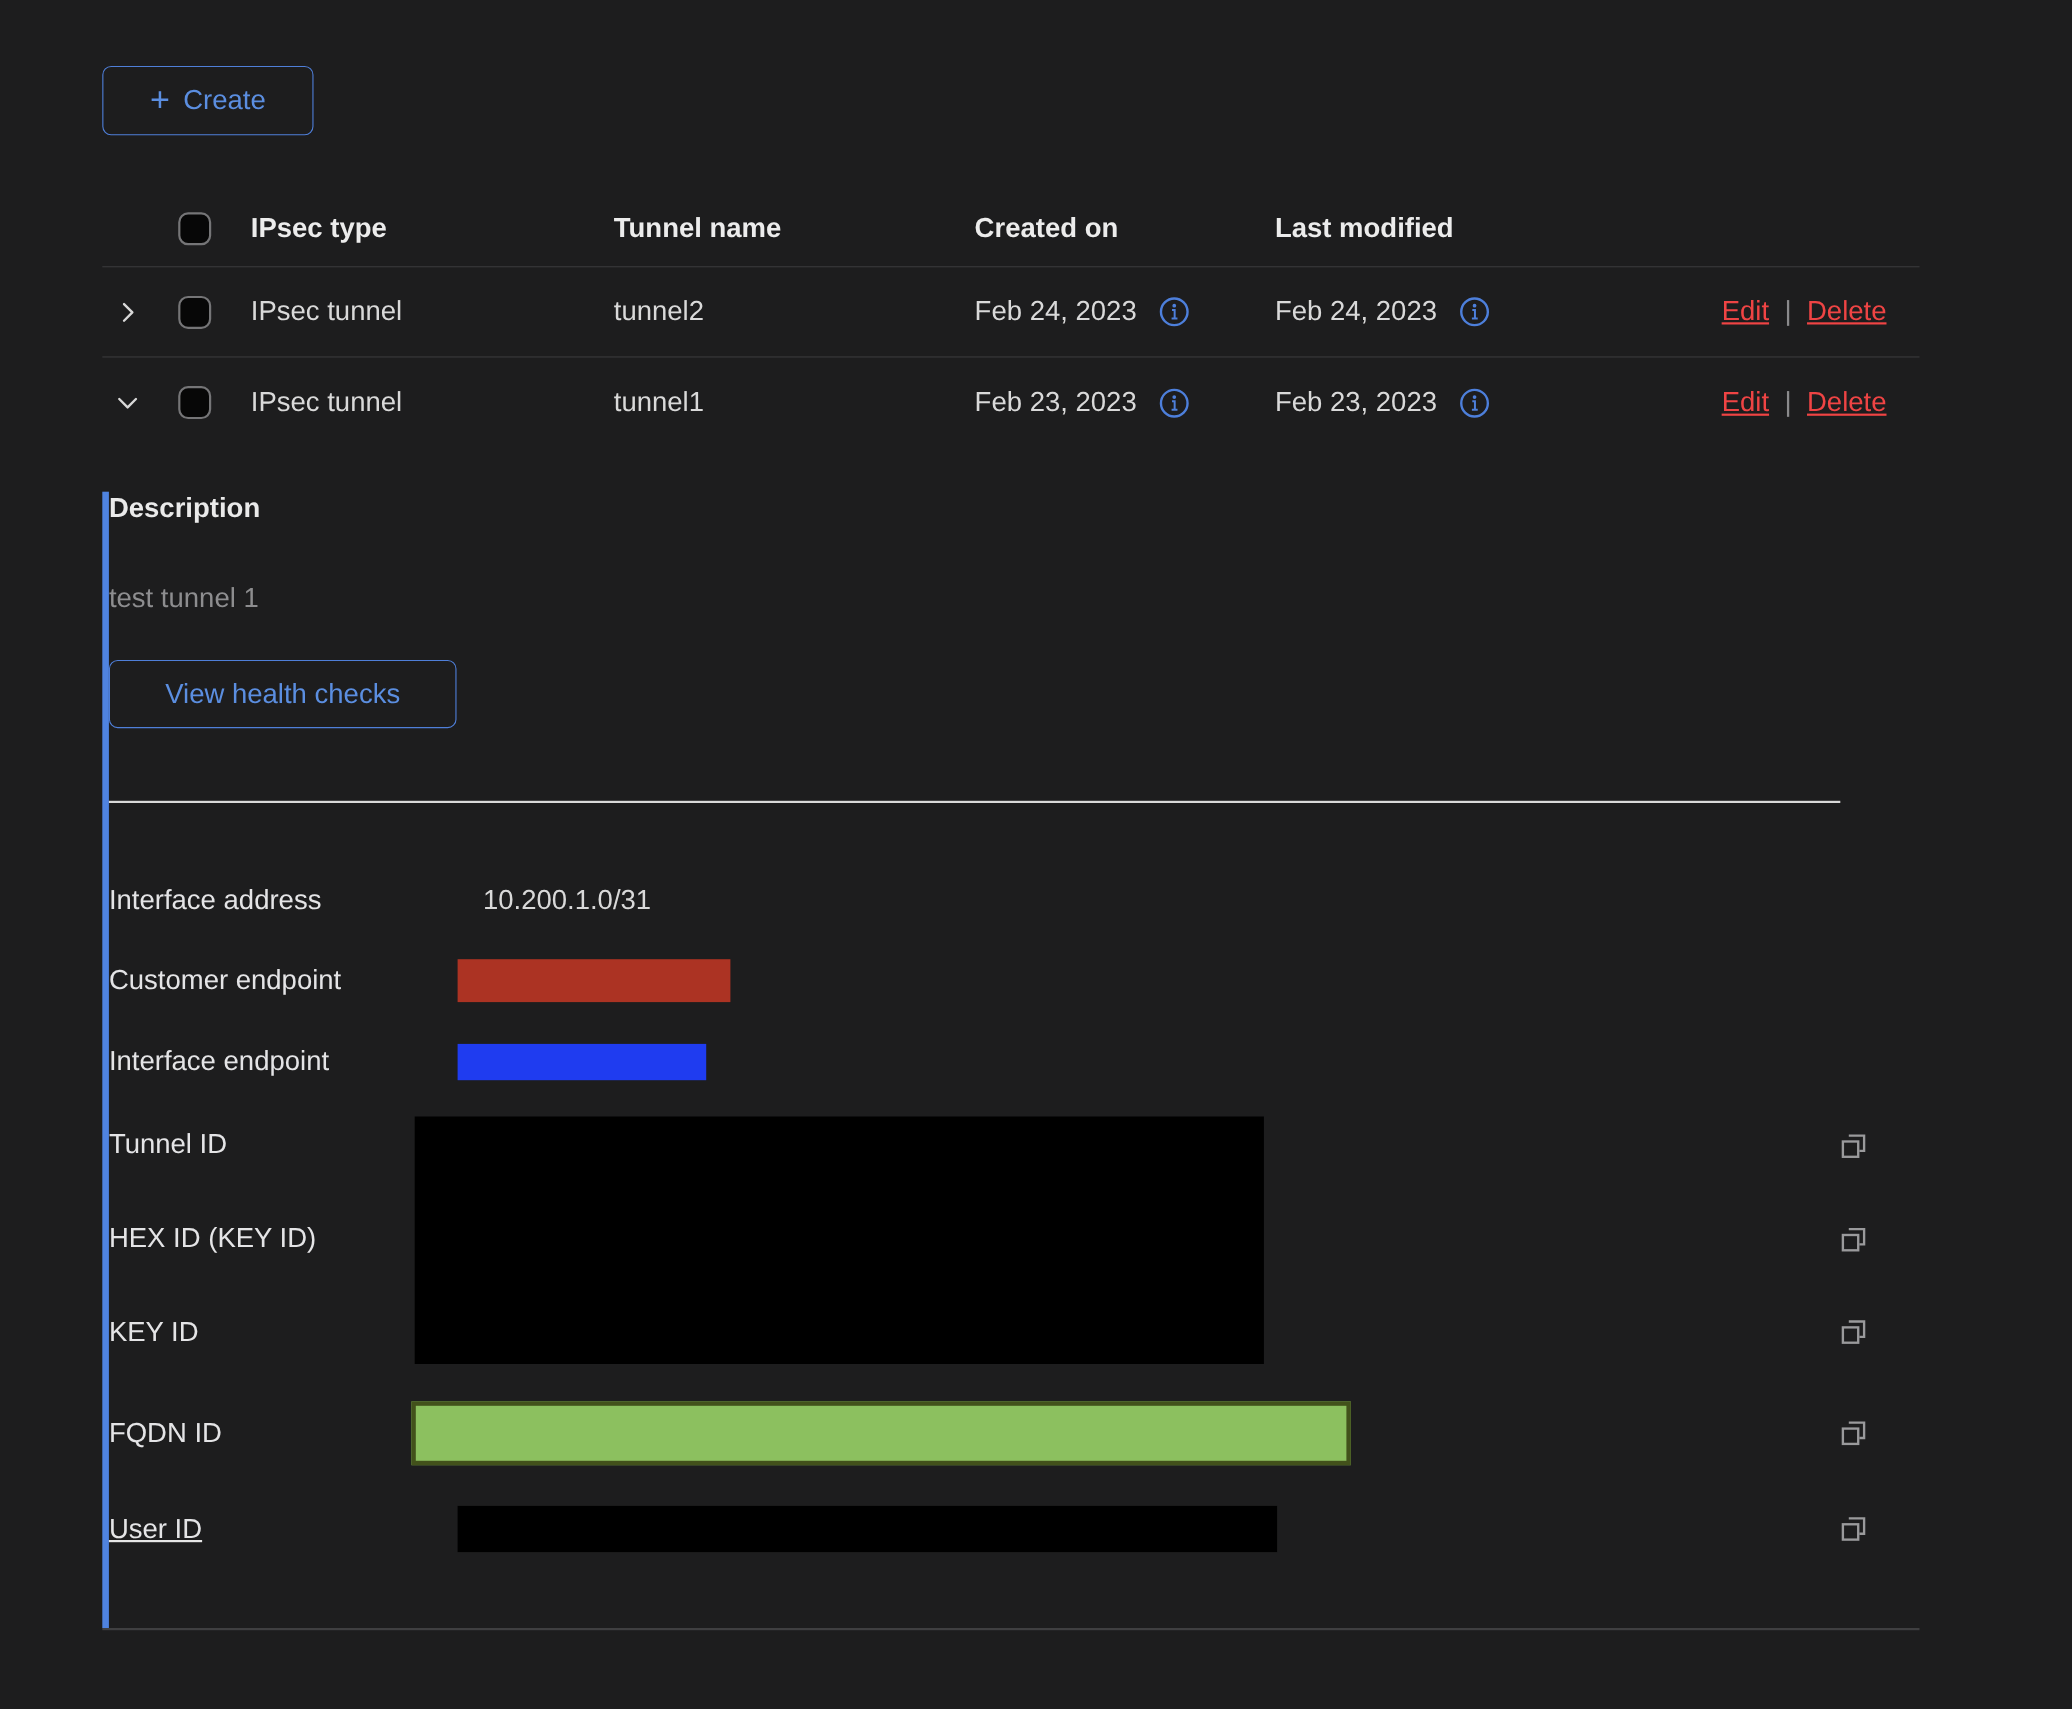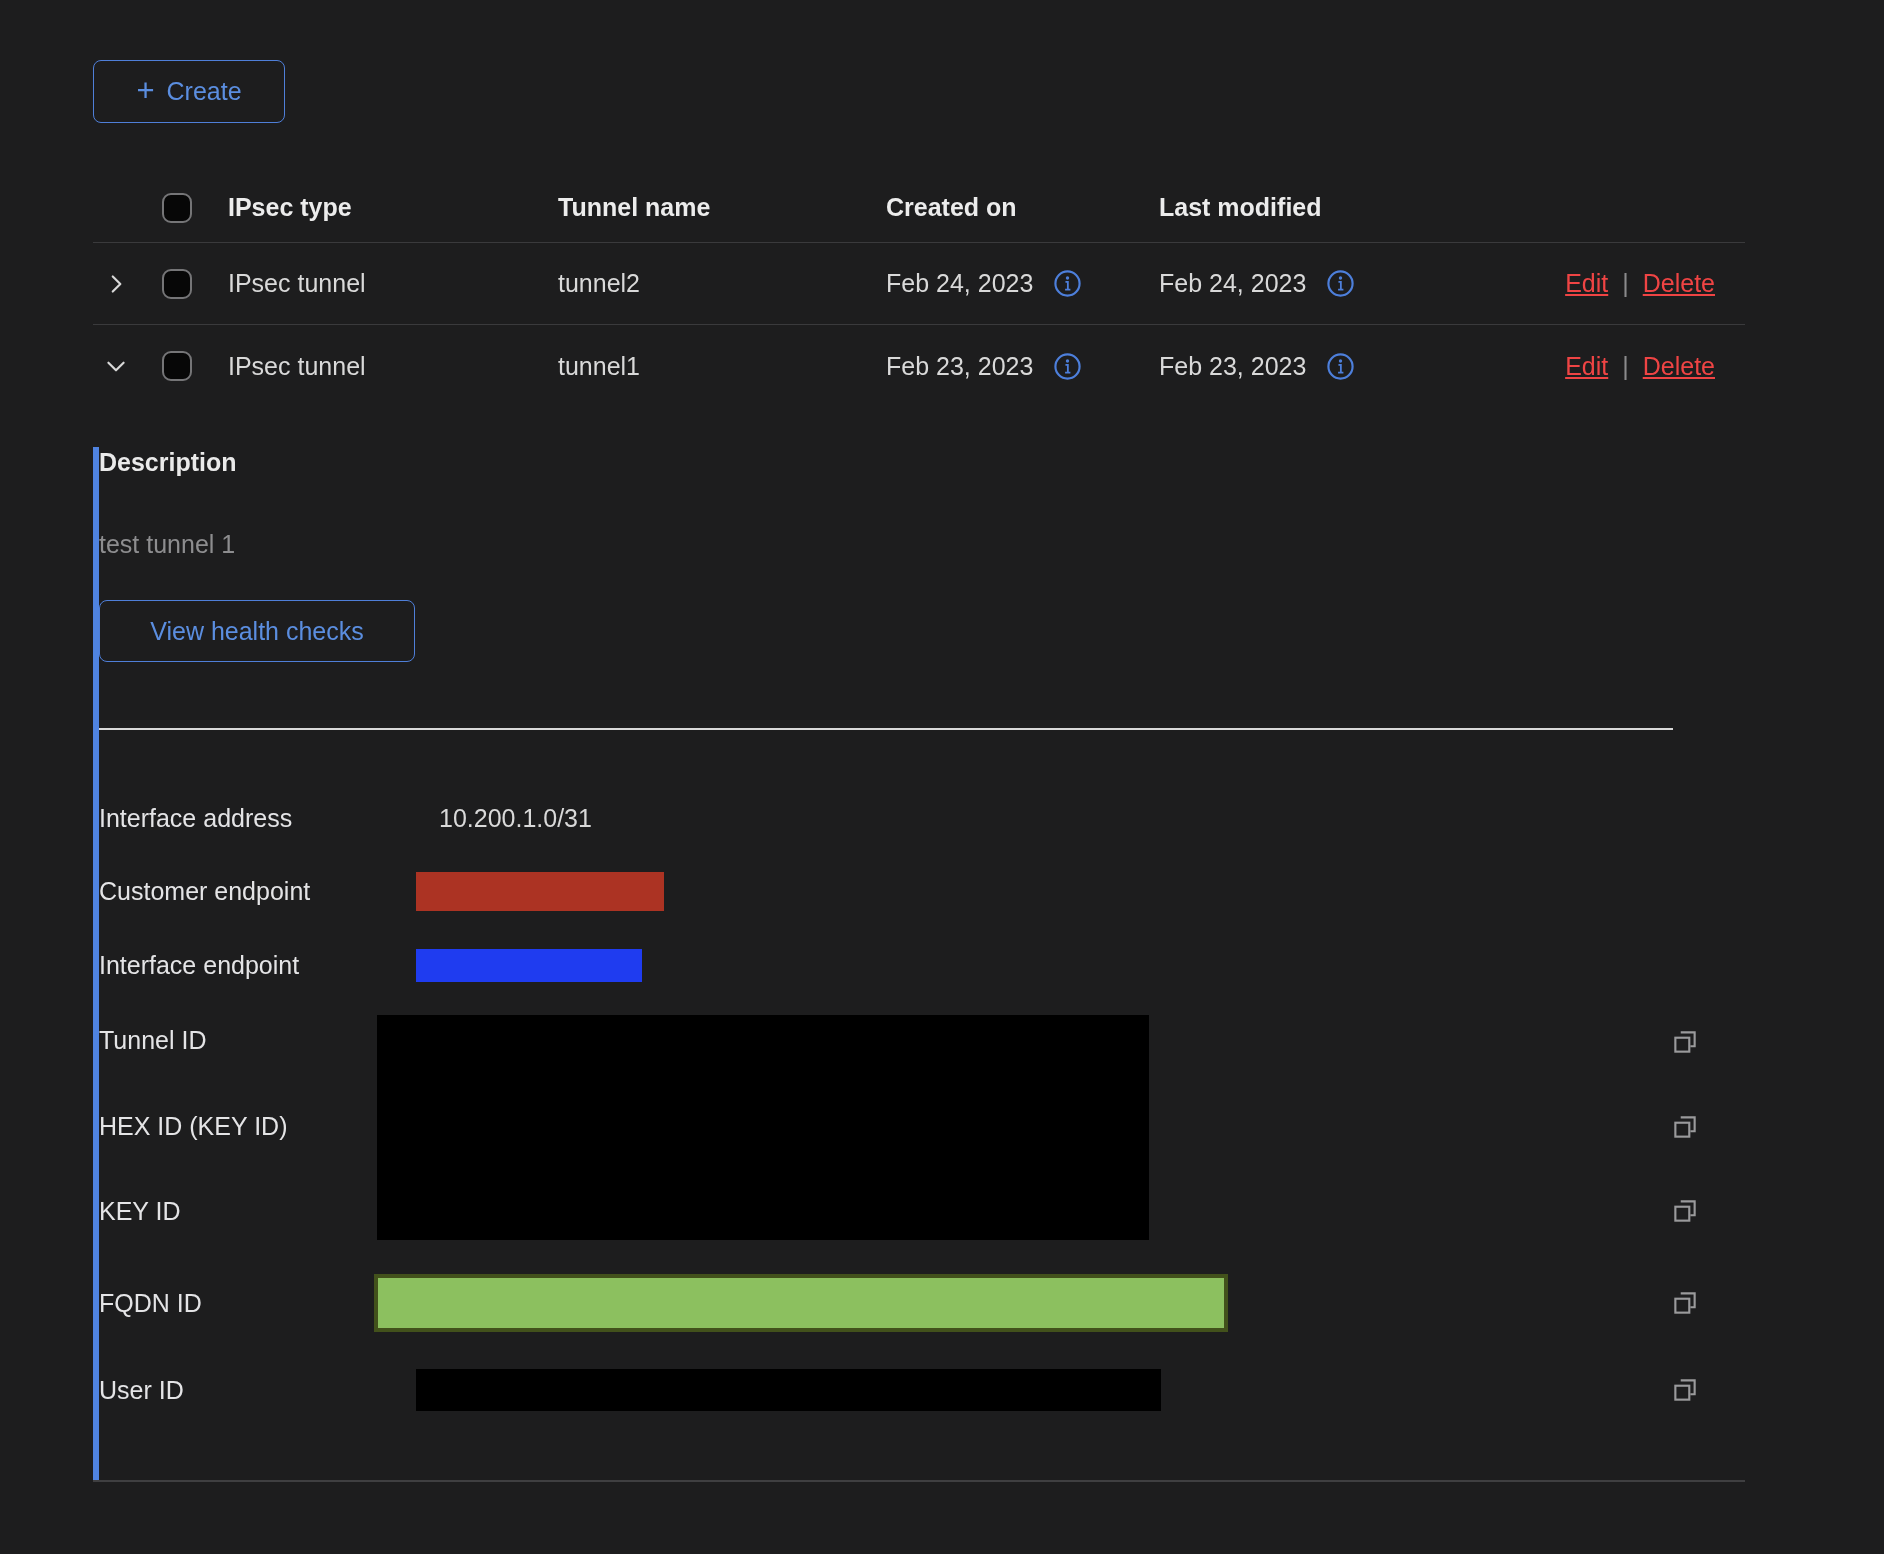--- a/index.html
+++ b/index.html
@@ -85,21 +85,21 @@
 
   .trio { margin-top: 27px; display: flex; height: 225px; }
   .trio-labels { width: 278px; flex: none; display: flex; flex-direction: column; justify-content: space-between; padding: 10px 0 14px 0; }
   .trio-labels .flabel { width: auto; line-height: 30px; }
   .trio-box { width: 772px; height: 225px; flex: none; }
   .icon-col { margin-left: auto; margin-right: 45px; display: flex; flex-direction: column; justify-content: space-between; padding: 12px 0 14px 0; }
   .copy-btn { background: none; border: none; padding: 0; cursor: pointer; line-height: 0; }
 
   .row-fqdn { margin-top: 34px; height: 58px; }
   .green-box { width: 854px; height: 58px; margin-left: -42px; border-style: solid; border-width: 4px; flex: none; }
-  .row-user { margin-top: 37px; height: 42px; }
+  .row-user { margin-top: 37px; height: 42px; text-decoration: underline; }
   .user-box { width: 745px; height: 42px; flex: none; }
   .fqdn-icon, .user-icon { margin-left: auto; margin-right: 45px; line-height: 0; }
 
   .bottom-divider { height: 2px; background: #3f3f41; width: 1652px; }
 </style>
 </head>
 <body>
 
 <div class="content">
 

